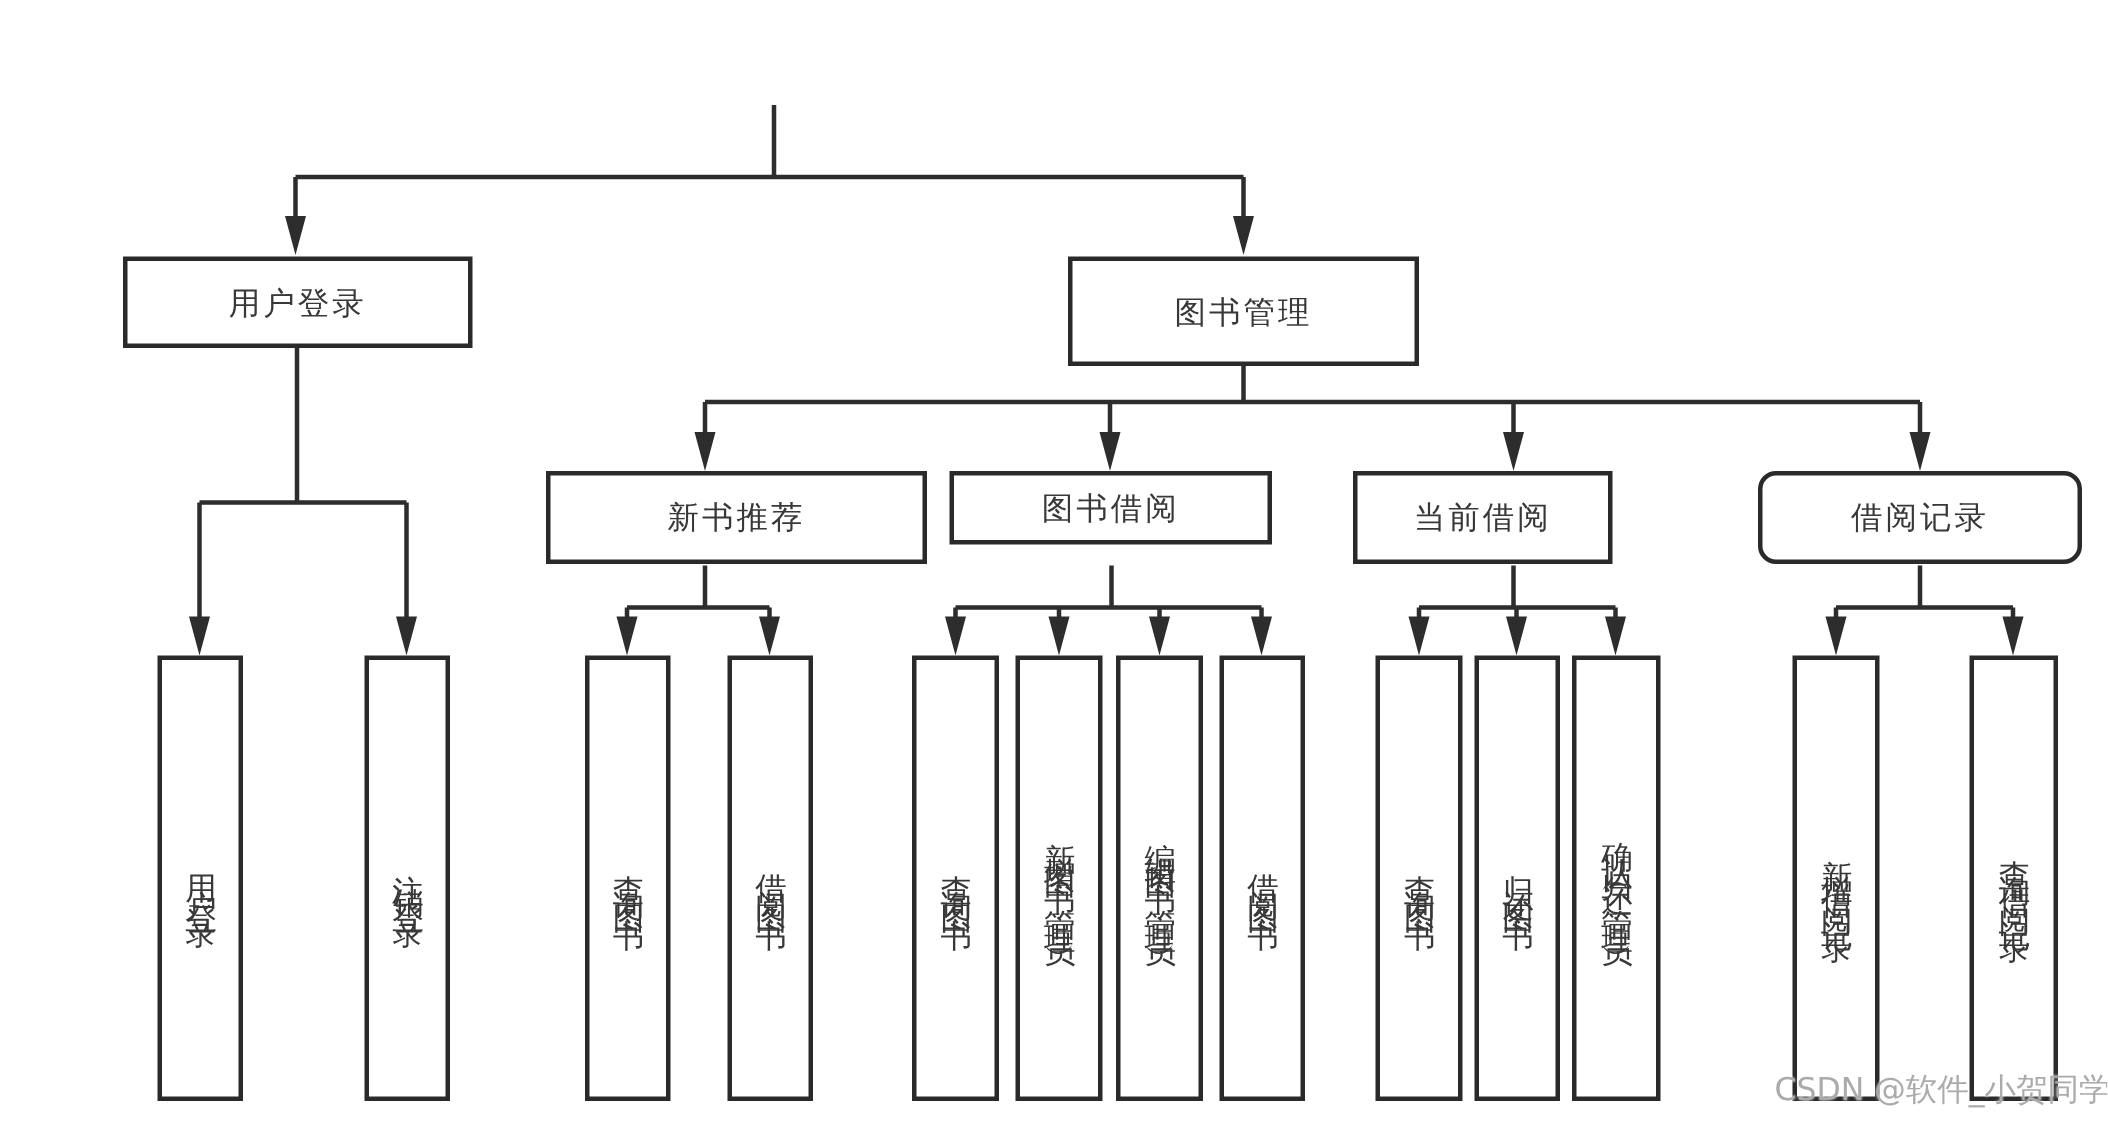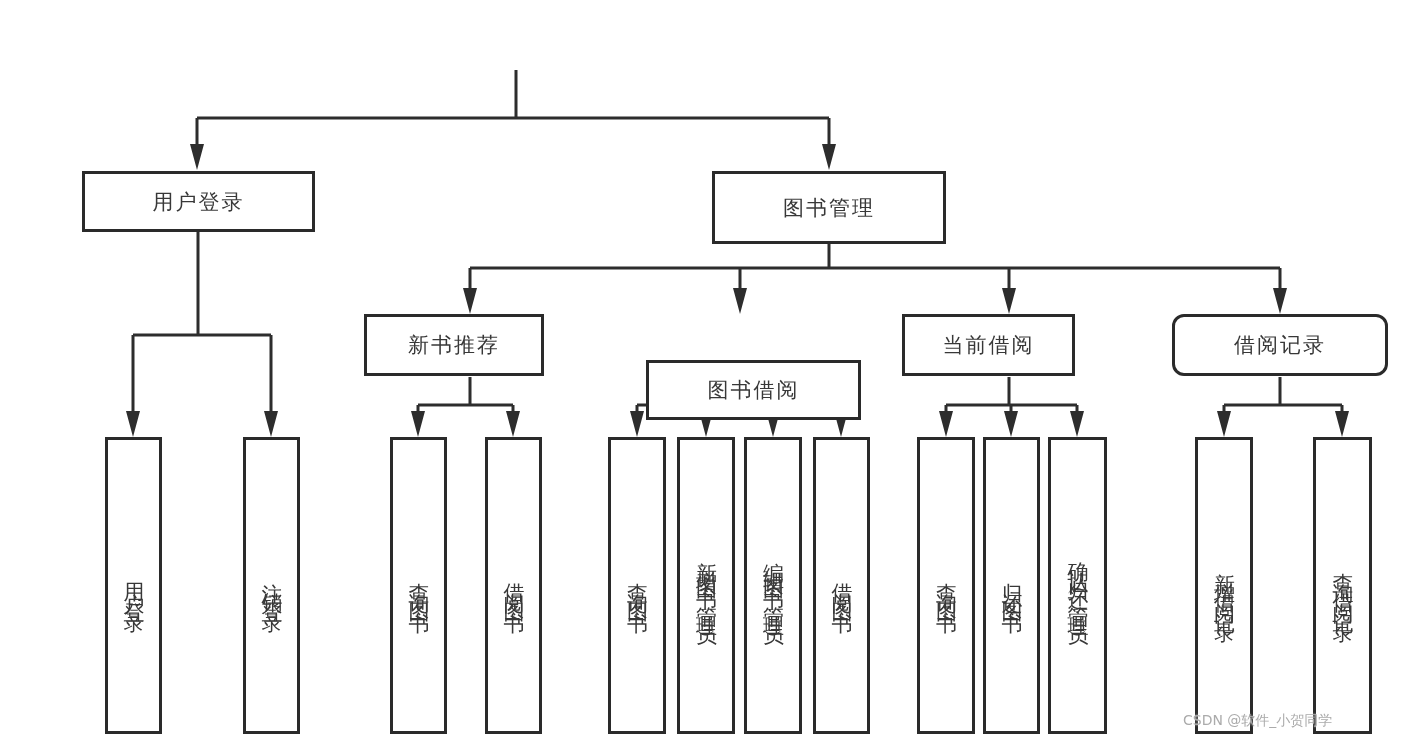--- a/index.html
+++ b/index.html
@@ -53,21 +53,21 @@
     text-align: center;
   }
   .v-box.tight {
     letter-spacing: 9px;
   }
   .watermark {
     position: absolute;
     left: 1183px;
     top: 712px;
     width: 220px;
-    font-size: 14px;
+    font-size: 21px;
     color: #ababab;
     text-shadow: 0 0 2px #ffffff;
     white-space: nowrap;
   }
 </style>
 </head>
 <body>
 
 <div class="canvas">
 
@@ -101,22 +101,22 @@
       M1004 411 L1018 411 L1011 437 Z
       M1070 411 L1084 411 L1077 437 Z
       M1217 411 L1231 411 L1224 437 Z
       M1335 411 L1349 411 L1342 437 Z"></path>
   </svg>
 
 
   <div class="box h-box" style="left:82px; top:171px; width:233px; height:61px;">用户登录</div>
   <div class="box h-box" style="left:712px; top:171px; width:234px; height:73px;">图书管理</div>
 
-  <div class="box h-box" style="left:364px; top:314px; width:180px; height:62px;">新书推荐</div>
-  <div class="box h-box" style="left:646px; top:314px; width:215px; height:60px;margin-top:46px;">图书借阅</div>
+  <div class="box h-box" style="left:364px; top:314px; width:254px; height:62px;">新书推荐</div>
+  <div class="box h-box" style="left:633px; top:314px; width:215px; height:49px;">图书借阅</div>
   <div class="box h-box" style="left:902px; top:314px; width:173px; height:62px;">当前借阅</div>
   <div class="box h-box" style="left:1172px; top:314px; width:216px; height:62px;border-radius:12px;">借阅记录</div>
 
   <div class="box v-box" style="left:105px; top:437px; width:57px; height:297px;">用户登录</div>
   <div class="box v-box" style="left:243px; top:437px; width:57px; height:297px;">注销登录</div>
 
   <div class="box v-box" style="left:390px; top:437px; width:57px; height:297px;">查询图书</div>
   <div class="box v-box" style="left:485px; top:437px; width:57px; height:297px;">借阅图书</div>
 
   <div class="box v-box" style="left:608px; top:437px; width:58px; height:297px;">查询图书</div>

